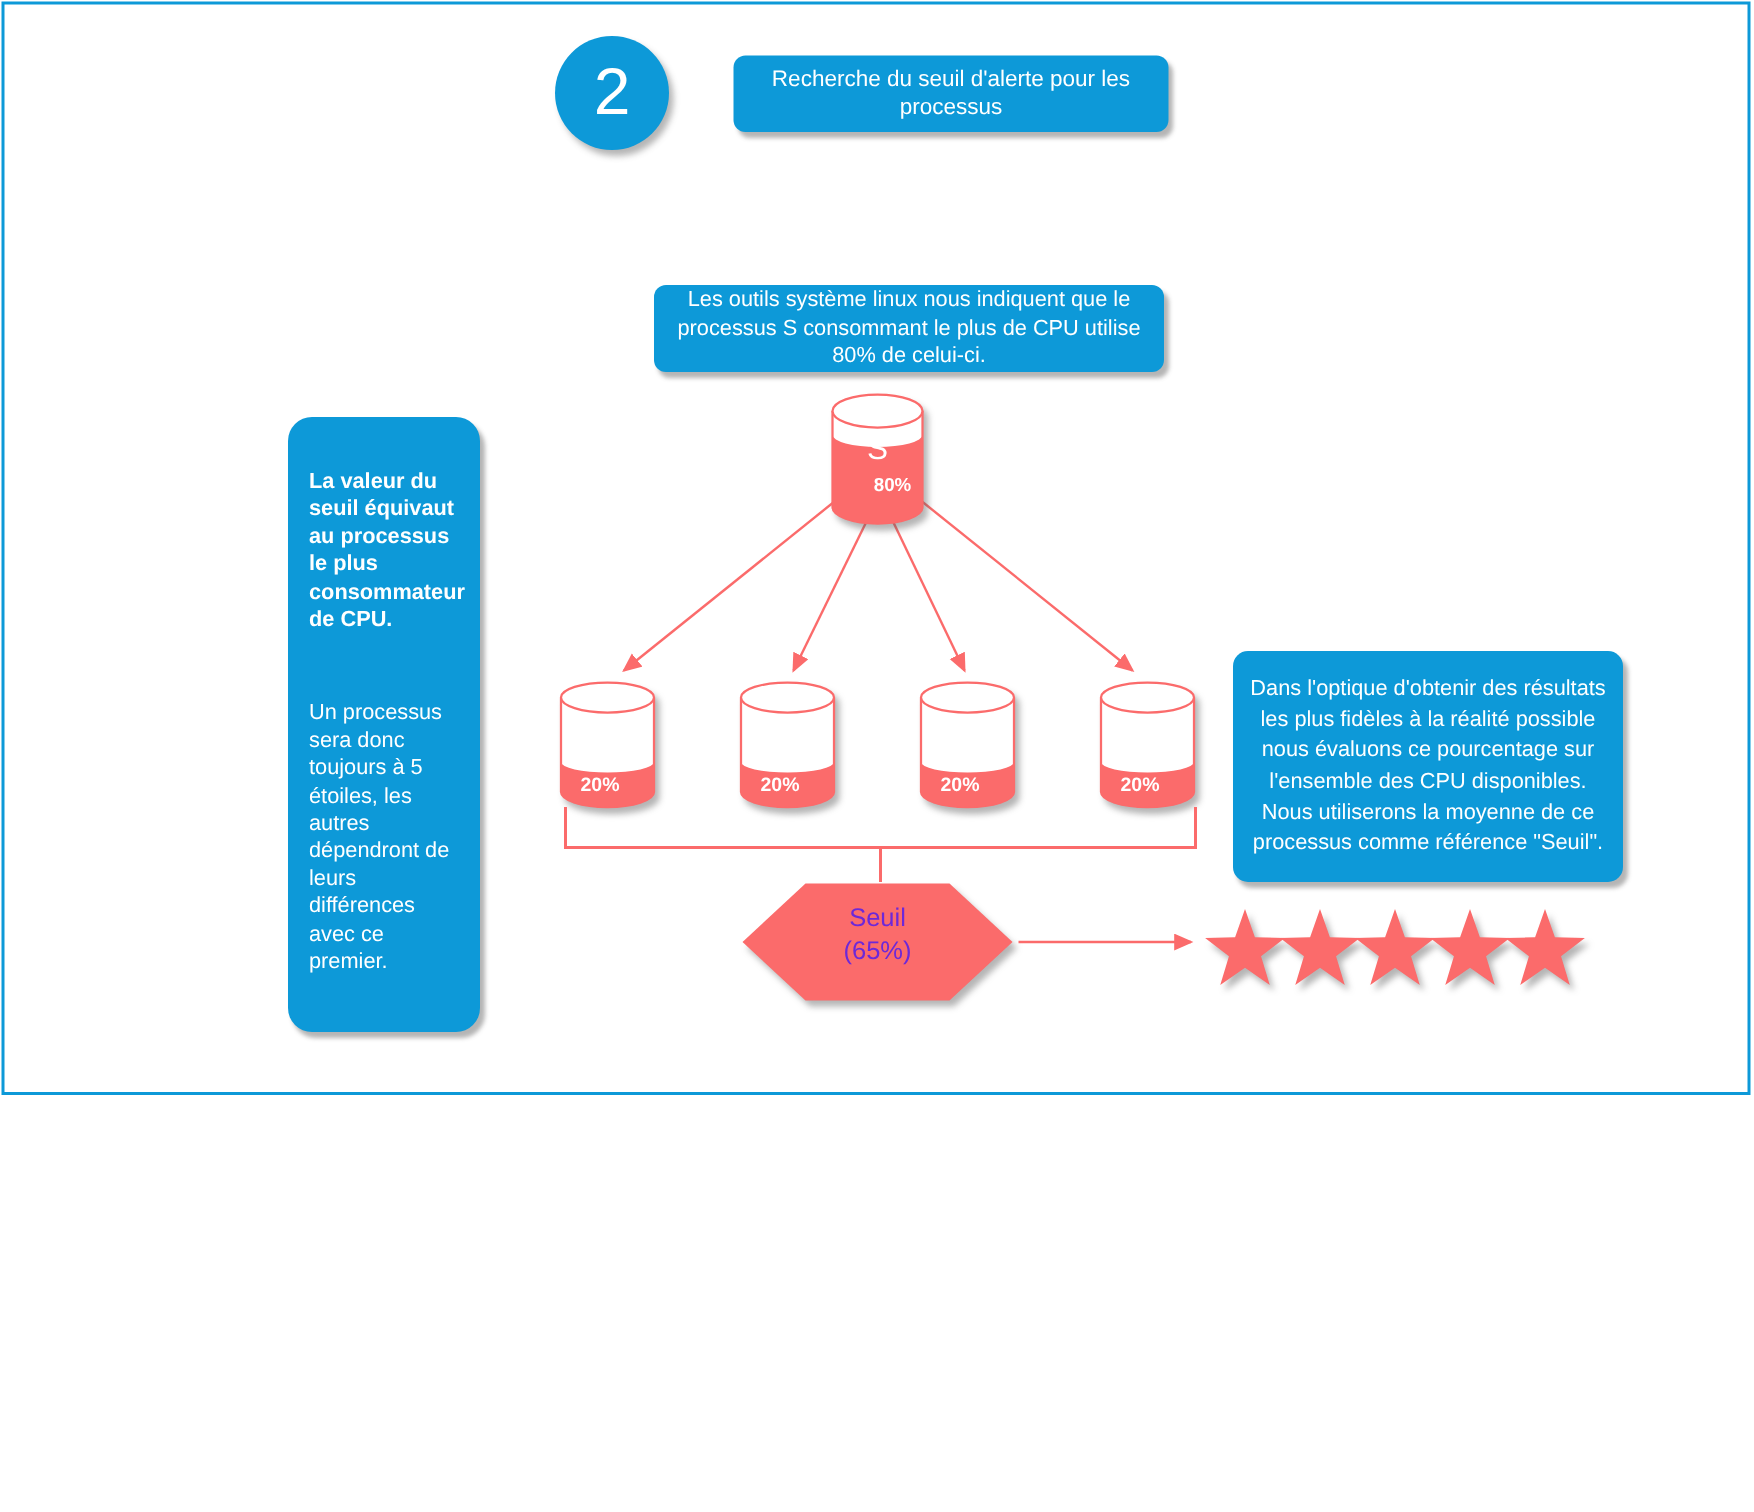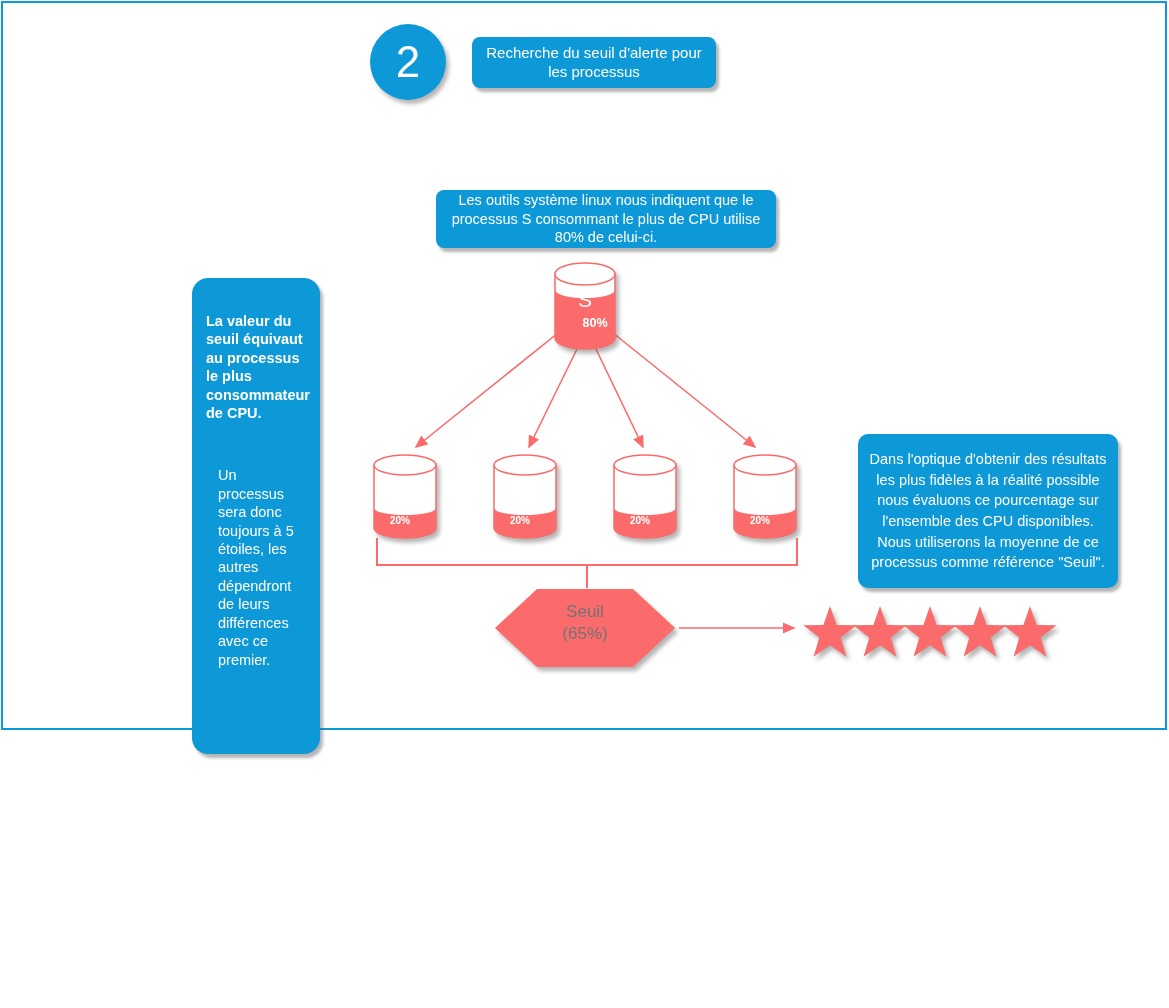--- a/index.html
+++ b/index.html
@@ -19,51 +19,51 @@
   .bluebox{
     position:absolute;background:var(--blue);color:#fff;
     box-shadow:3px 4px 3px var(--shadow);
   }
   .step-circle{
     left:370px;top:24px;width:76px;height:76px;border-radius:50%;
     display:flex;align-items:center;justify-content:center;
     font-size:44px;box-shadow:3px 4px 4px var(--shadow);
   }
   .title-box{
-    left:472px;top:37px;width:244px;height:51px;border-radius:8px;
+    left:489px;top:37px;width:290px;height:51px;border-radius:8px;
     display:flex;align-items:center;justify-content:center;text-align:center;
     font-size:15px;line-height:1.25;padding:2px 10px;box-sizing:border-box;
   }
   .note-top{
     left:436px;top:190px;width:340px;height:58px;border-radius:8px;
     display:flex;align-items:center;justify-content:center;text-align:center;
     font-size:14.5px;line-height:1.3;padding:2px 8px;box-sizing:border-box;
   }
   .note-left{
-    left:192px;top:278px;width:128px;height:476px;border-radius:16px;
+    left:192px;top:278px;width:128px;height:410px;border-radius:16px;
     padding:34px 12px 0 14px;box-sizing:border-box;
     font-size:14.5px;line-height:1.27;
   }
   .note-left .p1{font-weight:bold;margin:0 0 44px 0;}
-  .note-left .p2{margin:12px;}
+  .note-left .p2{margin:0;}
   .note-right{
     left:822px;top:434px;width:260px;height:154px;border-radius:10px;
     display:flex;align-items:center;justify-content:center;text-align:center;
-    font-size:14.5px;line-height:1.42;padding:4px 8px;box-sizing:border-box;margin-left:36px;
+    font-size:14.5px;line-height:1.42;padding:4px 8px;box-sizing:border-box;
   }
   .overlay{position:absolute;left:0;top:0;pointer-events:none;}
   .cyl-label{
     position:absolute;color:#fff;text-align:center;
   }
   .label-s{left:555px;top:288px;width:60px;font-size:21px;}
   .label-s-pct{left:555px;top:316px;width:80px;font-size:12.5px;font-weight:bold;}
-  .label-cpu{top:515px;width:52px;font-size:10px;font-weight:bold;}
+  .label-cpu{top:515px;width:52px;font-size:13px;font-weight:bold;}
   .hex-label{
     position:absolute;left:495px;top:601px;width:180px;text-align:center;
-    color:#737373;font-size:17px;line-height:1.32;
+    color:#6d28d9;font-size:17px;line-height:1.32;
   }
   .hex-label span{display:block;}
   .shape-shadow{filter:drop-shadow(3px 4px 2px var(--shadow));}
   .line-salmon{stroke:var(--salmon);fill:none;}
 </style>
 </head>
 <body>
 
 <div class="canvas">
   <div class="frame"></div>

